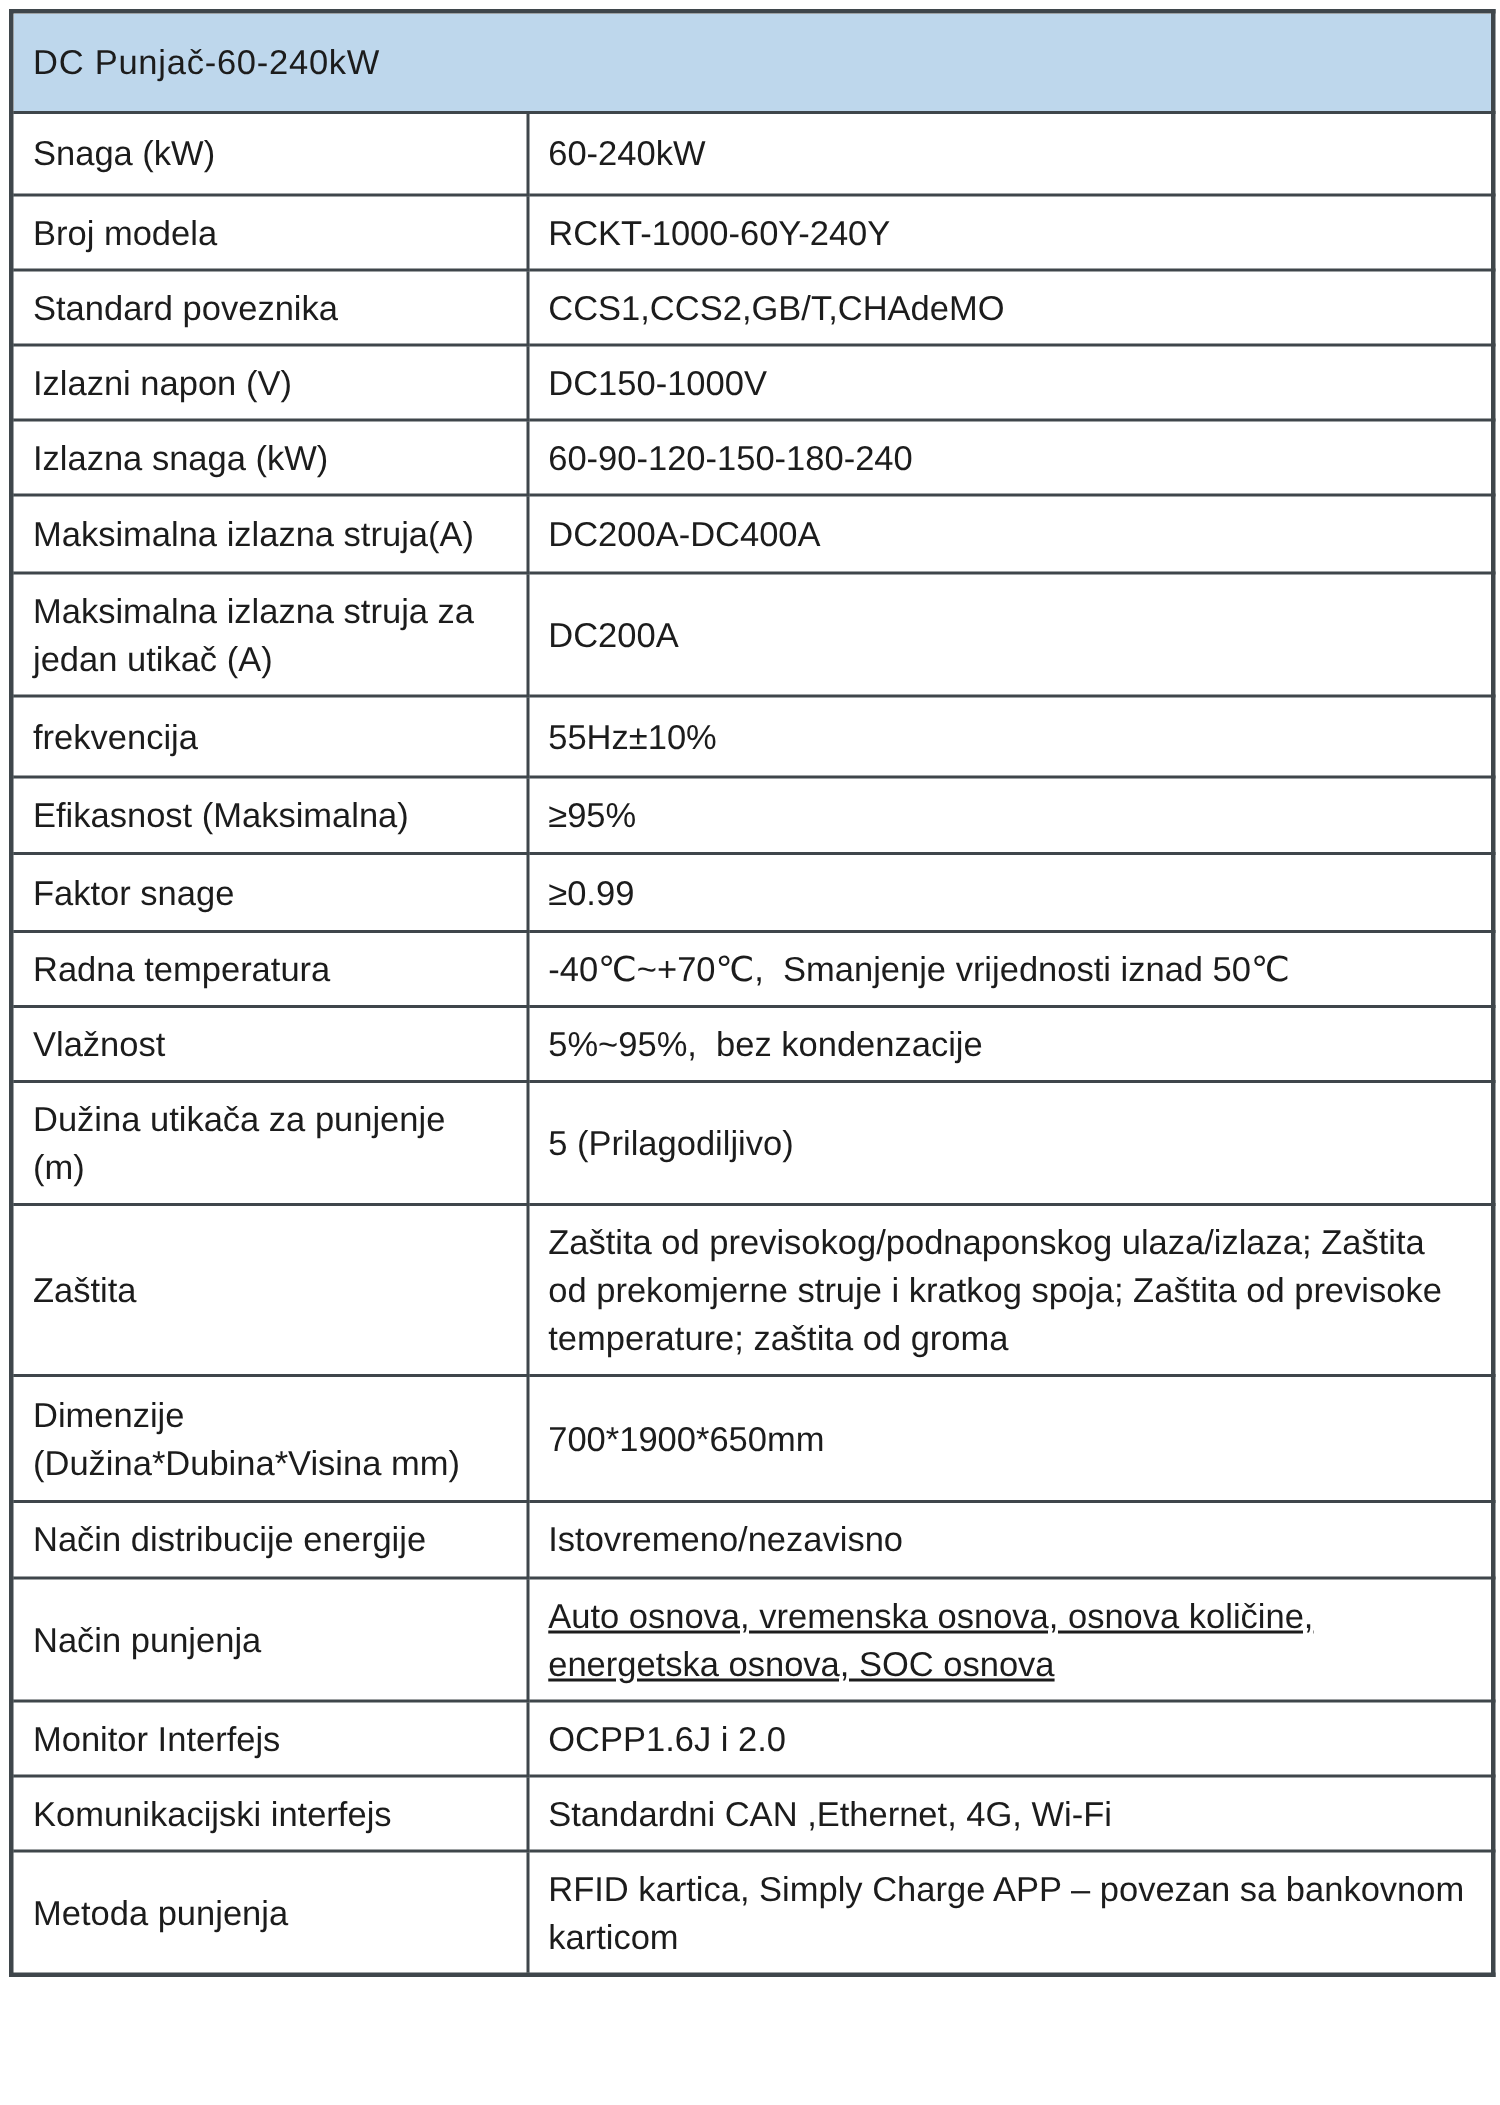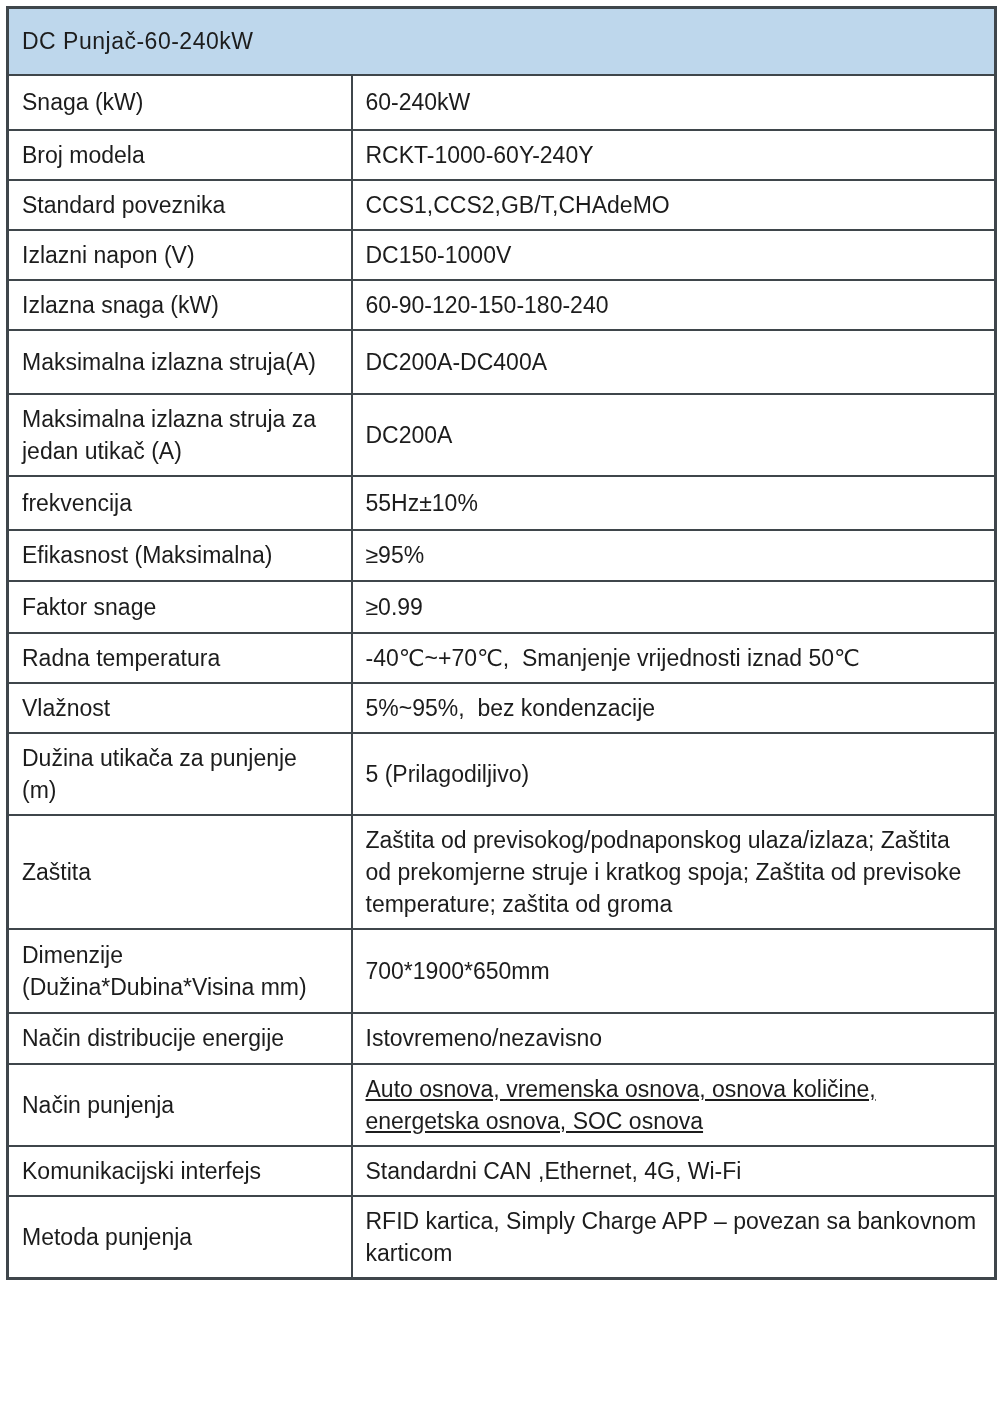--- a/index.html
+++ b/index.html
@@ -75,21 +75,21 @@
         <td>CCS1,CCS2,GB/T,CHAdeMO</td>
       </tr>
       <tr style="height:50px">
         <th>Izlazni napon (V)</th>
         <td>DC150-1000V</td>
       </tr>
       <tr style="height:35px">
         <th>Izlazna snaga (kW)</th>
         <td>60-90-120-150-180-240</td>
       </tr>
-      <tr style="height:64px">
+      <tr style="height:52px">
         <th>Maksimalna izlazna struja(A)</th>
         <td>DC200A-DC400A</td>
       </tr>
       <tr style="height:78px">
         <th class="just">Maksimalna izlazna struja za jedan utikač (A)</th>
         <td class="vtop">DC200A</td>
       </tr>
       <tr style="height:54px">
         <th>frekvencija</th>
         <td>55Hz±10%</td>
@@ -126,20 +126,24 @@
         <td>700*1900*650mm</td>
       </tr>
       <tr style="height:51px">
         <th>Način distribucije energije</th>
         <td>Istovremeno/nezavisno</td>
       </tr>
       <tr style="height:82px">
         <th class="vtop">Način punjenja</th>
         <td class="just wide-gap vtop">Auto osnova, vremenska osnova, osnova količine, energetska osnova, SOC osnova</td>
       </tr>
+      <tr style="height:49px">
+        <th>Monitor Interfejs</th>
+        <td>OCPP1.6J i 2.0</td>
+      </tr>
       <tr style="height:50px">
         <th>Komunikacijski interfejs</th>
         <td>Standardni CAN ,Ethernet, 4G, Wi-Fi</td>
       </tr>
       <tr style="height:78px">
         <th>Metoda punjenja</th>
         <td>RFID kartica, Simply Charge APP – povezan sa bankovnom
 karticom</td>
       </tr>
     </tbody>

